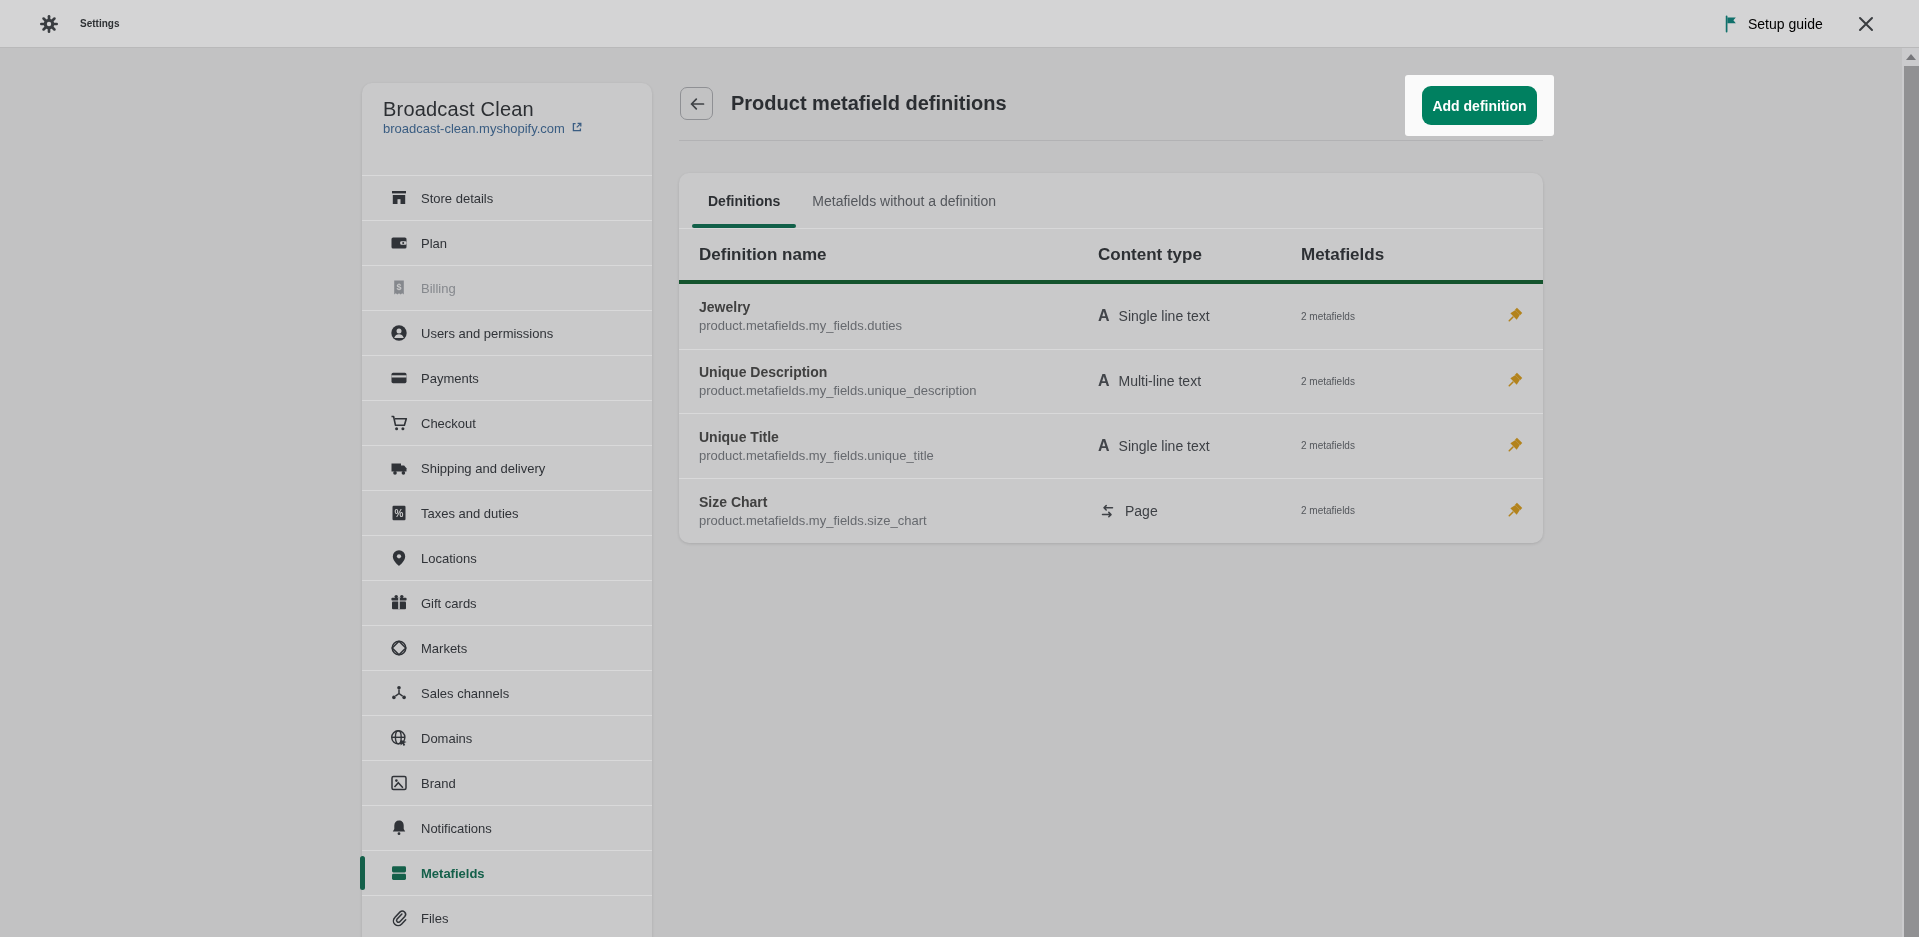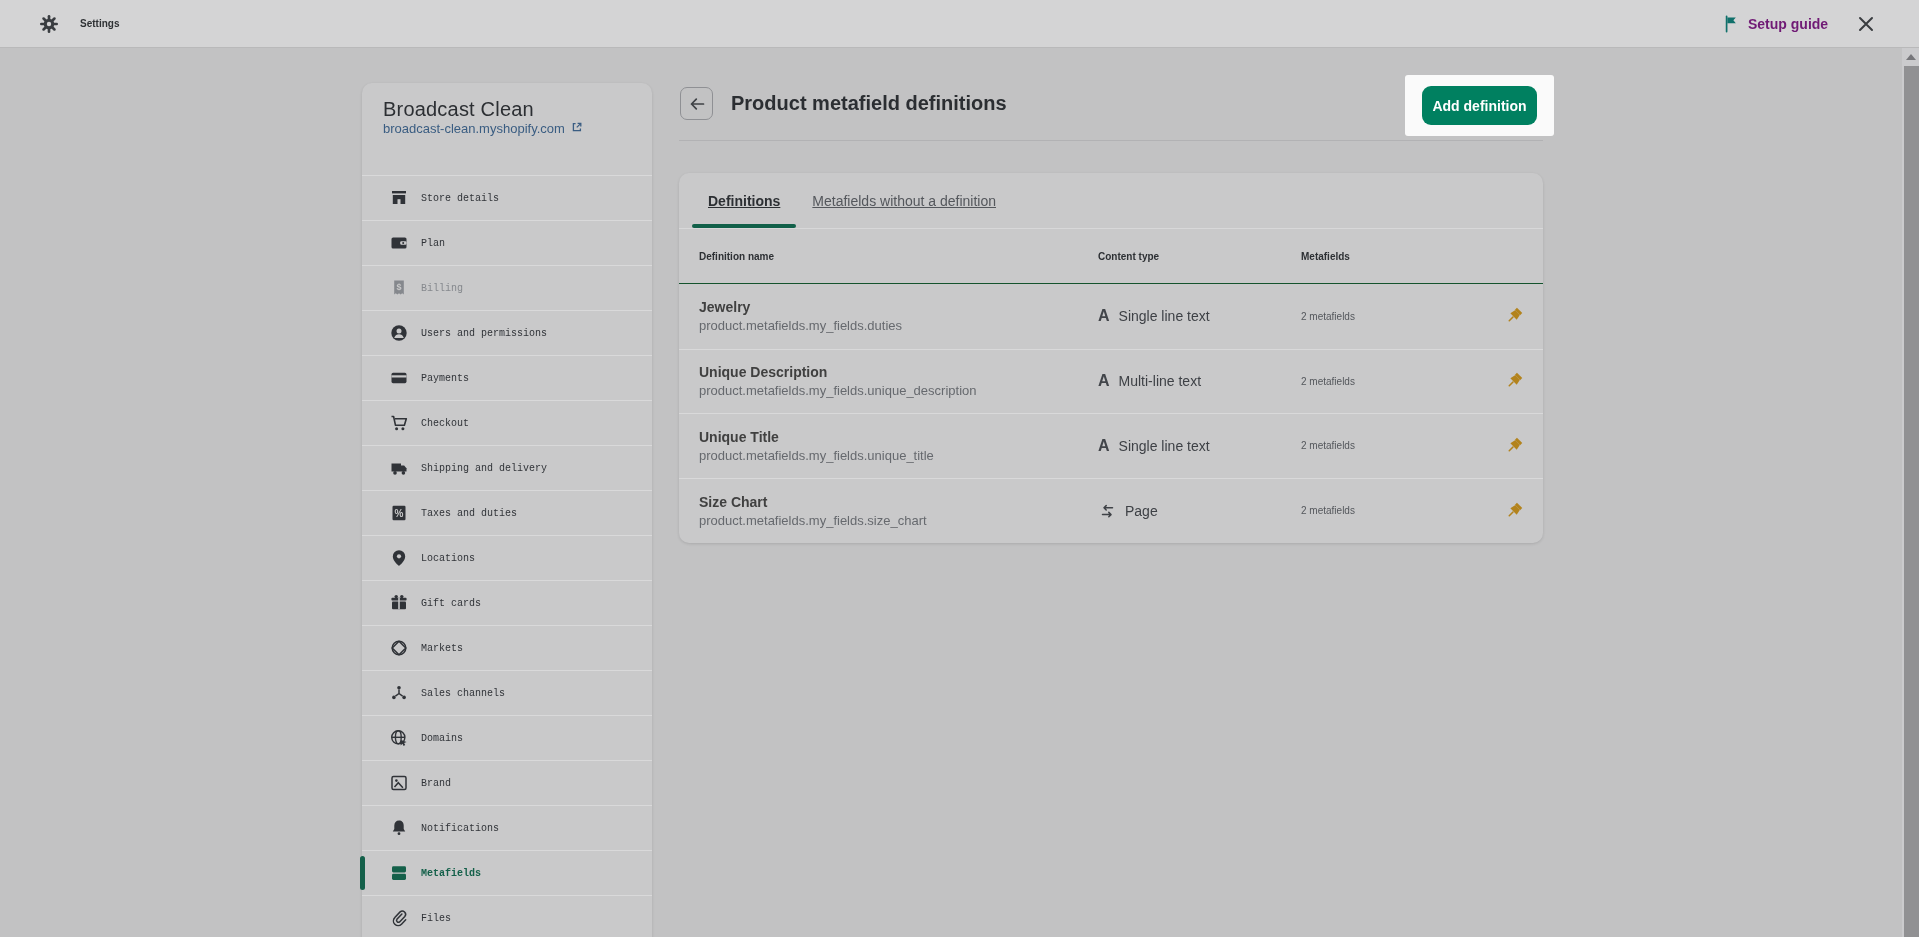--- a/index.html
+++ b/index.html
@@ -5,57 +5,57 @@
   * { margin:0; padding:0; box-sizing:border-box; }
   html,body { width:1919px; height:937px; overflow:hidden; }
   body { font-family:"Liberation Sans", sans-serif; background:#c2c2c3; color:#2d3034; }
   #app { position:relative; width:1919px; height:937px; overflow:hidden; }
 
   
   .topbar { position:absolute; left:0; top:0; width:1919px; height:48px; background:#d4d4d5; border-bottom:1px solid #b9b9ba; z-index:5; }
   .topbar-gear { position:absolute; left:38px; top:13px; width:22px; height:22px; color:#3a3d41; }
   .topbar-title { position:absolute; left:80px; top:0; line-height:48px; font-size:10px; font-weight:600; color:#2e3134; }
   .setup-flag { position:absolute; left:1722px; top:14px; width:20px; height:20px; color:#10706b; }
-  .setup-label { position:absolute; left:1748px; top:0; line-height:48px; font-size:14px; font-weight:700; color:#701a75; }
+  .setup-label { position:absolute; left:1748px; top:0; line-height:48px; font-size:14px; font-weight:400; color:#000000; }
   .close-btn { position:absolute; left:1852px; top:10px; width:28px; height:28px; color:#3a3d40; cursor:pointer; }
 
   
   .scrollbar { position:absolute; left:1902px; top:48px; width:17px; height:889px; background:#cbcbcd; }
   .scroll-arrow { position:absolute; left:4px; top:6px; width:0; height:0; border-left:5px solid transparent; border-right:5px solid transparent; border-bottom:6px solid #76767a; }
   .scroll-thumb { position:absolute; left:2px; top:18px; width:15px; height:871px; background:#919193; }
 
   
   .sidebar { position:absolute; left:362px; top:83px; width:290px; height:860px; background:#c9c9ca; border-radius:10px 10px 0 0; box-shadow:0 1px 3px rgba(0,0,0,.12); }
   .store-head { height:92px; padding:15px 21px 0 21px; }
   .store-name { font-size:20px; font-weight:400; color:#2c2f33; letter-spacing:.2px; }
   .store-link { display:flex; align-items:center; gap:6px; font-size:13px; color:#3a5d82; cursor:pointer; }
   .nav { }
   .nav-item { position:relative; height:45px; display:flex; align-items:center; padding-left:27px; border-top:1px solid #d9d9da; color:#303338; cursor:pointer; }
   .nav-icon { width:20px; height:20px; flex:0 0 20px; display:block; }
   .nav-icon svg { display:block; width:20px; height:20px; }
-  .nav-label { margin-left:12px; font-size:10px; font-weight:500;font-family:Liberation Mono, monospace; }
+  .nav-label { margin-left:12px; font-size:13px; font-weight:500; }
   .nav-item.disabled { color:#85888d; cursor:default; }
   .nav-item.active { color:#14604a; }
   .nav-item.active .nav-label { font-weight:600; }
   .nav-item.active::before { content:""; position:absolute; left:-2px; top:5px; bottom:5px; width:5px; background:#14604a; border-radius:3px; }
 
   
   .back-btn { position:absolute; left:680px; top:87px; width:33px; height:33px; border:1.5px solid #8f9094; border-radius:7px; background:transparent; color:#3f4246; cursor:pointer; display:flex; align-items:center; justify-content:center; }
   .page-title { position:absolute; left:731px; top:92px; font-size:20px; font-weight:600; color:#2b2e32; }
   .header-divider { position:absolute; left:679px; top:140px; width:864px; height:1px; background:#b2b2b4; }
   .spotlight { position:absolute; left:1405px; top:75px; width:149px; height:61px; background:#fafafa; border-radius:3px; }
   .add-btn { position:absolute; left:1422px; top:86px; width:115px; height:39px; background:#008060; border:none; border-radius:9px; color:#ffffff; font-size:14px; font-weight:600; font-family:Liberation Sans, sans-serif; cursor:pointer; }
 
   
   .card { position:absolute; left:679px; top:173px; width:864px; height:370px; background:#c9c9ca; border-radius:10px; box-shadow:0 1px 3px rgba(0,0,0,.12); }
   .tabs { position:relative; height:56px; padding-left:13px; border-bottom:1px solid #d8d8d9; display:flex; }
-  .tab { position:relative; padding:0 16px; line-height:56px; font-size:14px; color:#54575c; font-weight:500; cursor:pointer; white-space:nowrap;text-decoration:underline; }
+  .tab { position:relative; padding:0 16px; line-height:56px; font-size:14px; color:#54575c; font-weight:500; cursor:pointer; white-space:nowrap; }
   .tab.active { color:#2c2f33; font-weight:600; }
   .tab.active::after { content:""; position:absolute; left:0; right:0; bottom:0; height:4px; background:#116049; border-radius:3px; }
-  .theader { display:grid; grid-template-columns:399px 203px 1fr; padding-left:20px; height:55px; align-items:center; border-bottom:1px solid #14532d; font-size:10px; font-weight:600; color:#2d3034; }
+  .theader { display:grid; grid-template-columns:399px 203px 1fr; padding-left:20px; height:55px; align-items:center; border-bottom:4px solid #14532d; font-size:17px; font-weight:600; color:#2d3034; }
   .trow { position:relative; display:grid; grid-template-columns:399px 203px 1fr; padding-left:20px; height:64.6px; align-items:center; cursor:pointer; }
   .trow + .trow { border-top:1px solid #d9d9da; }
   .def-name { font-size:14px; font-weight:600; color:#404040; }
   .def-key { margin-top:3px; font-size:13px; color:#66696e; }
   .type-cell { display:flex; align-items:center; gap:9px; font-size:14px; color:#3e4146; }
   .type-glyph { font-size:16px; font-weight:700; color:#42454a; line-height:1; }
   .type-icon-svg { width:18px; height:18px; display:block; }
   .count-cell { font-size:10px; color:#54575c; }
   .pin { position:absolute; right:18px; top:50%; margin-top:-11px; width:22px; height:22px; cursor:pointer; }
   .pin svg { width:22px; height:22px; display:block; }

